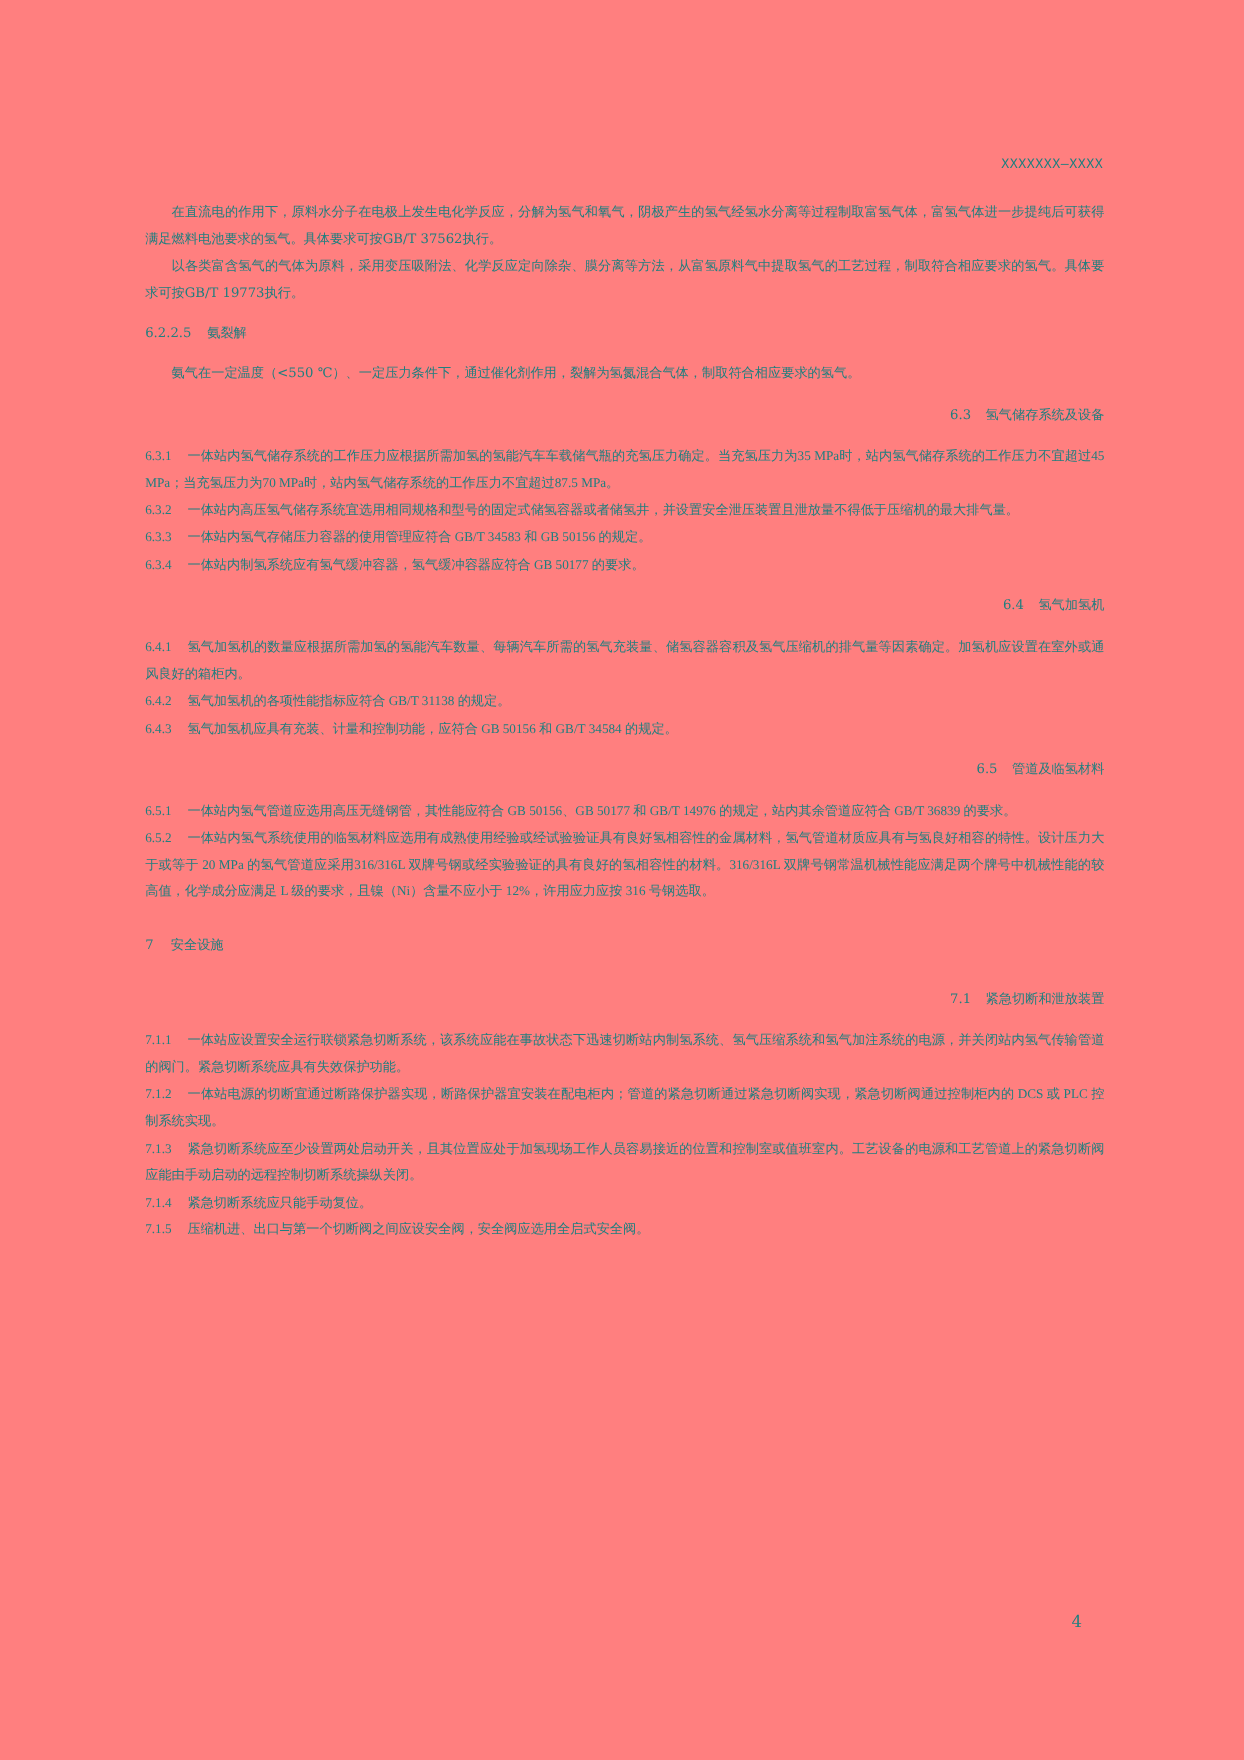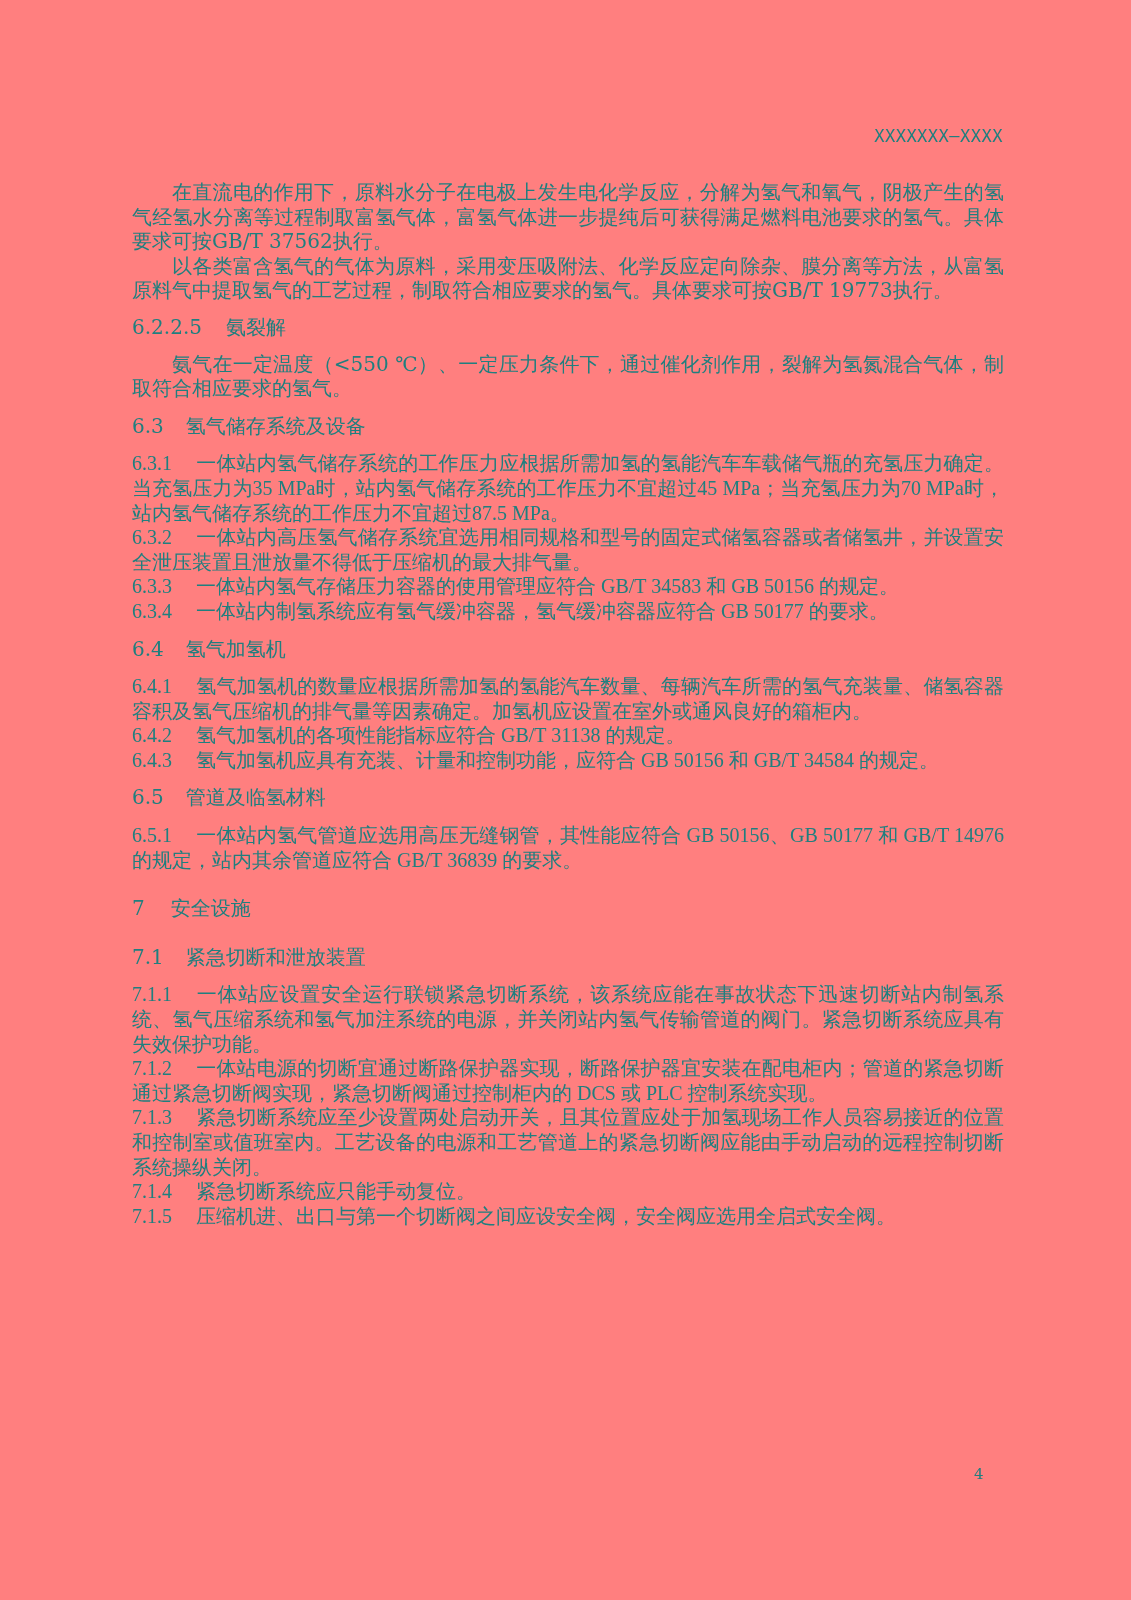--- a/index.html
+++ b/index.html
@@ -5,33 +5,33 @@
   html, body { margin: 0; padding: 0; }
   body {
     width: 1131px; height: 1600px;
     background: #ff7f7f;
     color: #1f7f7f;
     font-family: "DejaVu Serif", "Liberation Serif", serif;
     position: relative;
     overflow: hidden;
   }
   .page-header {
-    position: absolute; top: 126px; right: 128px;
-    font-size: 17px; letter-spacing: 0.5px;
+    position: absolute; top: 142px; right: 128px;
+    font-size: 12px; letter-spacing: 0.5px;
     font-family: "DejaVu Sans Mono", "Liberation Mono", monospace;
   }
   .content {
     position: absolute; left: 132px; top: 180px; width: 872px;
-    font-size: 20px; line-height: 24.6px;
+    font-size: 12px; line-height: 24.6px;
   }
   .para { text-align: justify; margin: 0; }
   .para.indent { text-indent: 2em; }
   .h4 { margin: 12px 0 12px 0; }
   .h4 .num { display: inline-block; margin-right: 1.2em; }
-  .h2 { margin: 13px 0 13px 0; }
+  .h2 { margin: 13px 0 13px 0; text-align: right; }
   .h2 .num { display: inline-block; margin-right: 1.1em; }
   .h1 { margin: 24px 0 24px 0; }
   .h1 .num { display: inline-block; margin-right: 1.3em; }
   .clause { margin: 0; text-align: justify; font-family: Liberation Serif, serif; }
   .clause .num { display: inline-block; margin-right: 1.2em; }
   .page-number {
     position: absolute; top: 1465px; left: 974px;
     font-size: 15px;
   }
 </style>
@@ -63,20 +63,21 @@
     <span class="num">6.4</span><span>氢气加氢机</span>
   </div>
   <p class="clause"><span class="num">6.4.1</span><span>氢气加氢机的数量应根据所需加氢的氢能汽车数量、每辆汽车所需的氢气充装量、储氢容器容积及氢气压缩机的排气量等因素确定。加氢机应设置在室外或通风良好的箱柜内。</span></p>
   <p class="clause"><span class="num">6.4.2</span><span>氢气加氢机的各项性能指标应符合 GB/T 31138 的规定。</span></p>
   <p class="clause"><span class="num">6.4.3</span><span>氢气加氢机应具有充装、计量和控制功能，应符合 GB 50156 和 GB/T 34584 的规定。</span></p>
 
   <div class="h2">
     <span class="num">6.5</span><span>管道及临氢材料</span>
   </div>
   <p class="clause"><span class="num">6.5.1</span><span>一体站内氢气管道应选用高压无缝钢管，其性能应符合 GB 50156、GB 50177 和 GB/T 14976 的规定，站内其余管道应符合 GB/T 36839 的要求。</span></p>
+  <p class="clause"><span class="num">6.5.2</span><span>一体站内氢气系统使用的临氢材料应选用有成熟使用经验或经试验验证具有良好氢相容性的金属材料，氢气管道材质应具有与氢良好相容的特性。设计压力大于或等于 20 MPa 的氢气管道应采用316/316L 双牌号钢或经实验验证的具有良好的氢相容性的材料。316/316L 双牌号钢常温机械性能应满足两个牌号中机械性能的较高值，化学成分应满足 L 级的要求，且镍（Ni）含量不应小于 12%，许用应力应按 316 号钢选取。</span></p>
 
   <div class="h1">
     <span class="num">7</span><span>安全设施</span>
   </div>
 
   <div class="h2" style="margin-top:0;">
     <span class="num">7.1</span><span>紧急切断和泄放装置</span>
   </div>
   <p class="clause"><span class="num">7.1.1</span><span>一体站应设置安全运行联锁紧急切断系统，该系统应能在事故状态下迅速切断站内制氢系统、氢气压缩系统和氢气加注系统的电源，并关闭站内氢气传输管道的阀门。紧急切断系统应具有失效保护功能。</span></p>
   <p class="clause"><span class="num">7.1.2</span><span>一体站电源的切断宜通过断路保护器实现，断路保护器宜安装在配电柜内；管道的紧急切断通过紧急切断阀实现，紧急切断阀通过控制柜内的 DCS 或 PLC 控制系统实现。</span></p>

